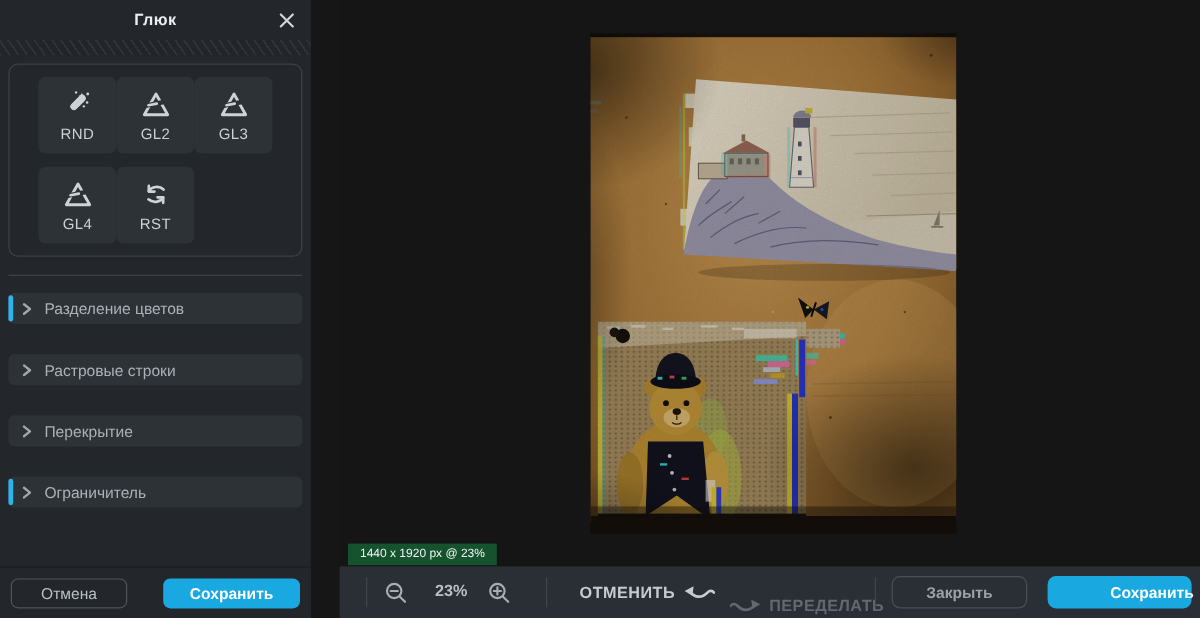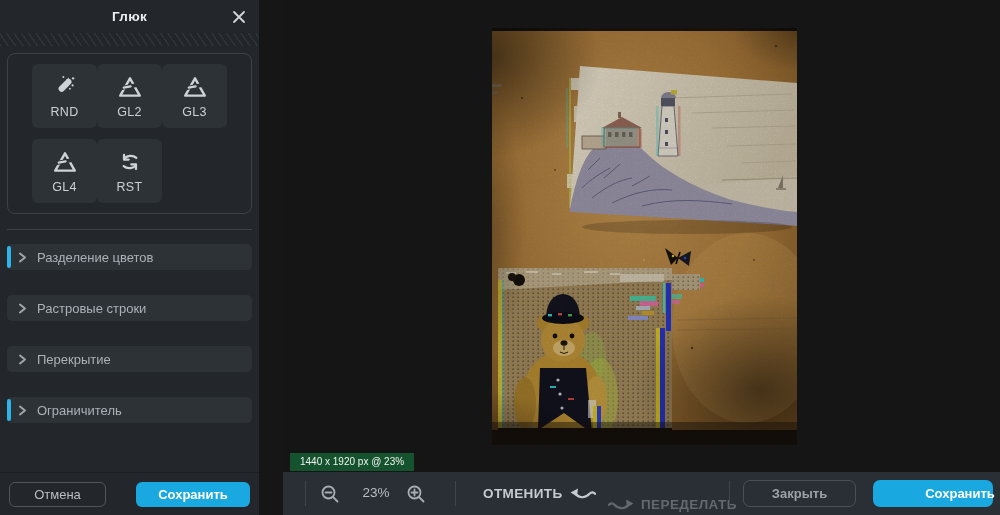--- a/index.html
+++ b/index.html
@@ -65,21 +65,21 @@
   }
 
   
   .bottom-toolbar {
     position:absolute; left:283px; right:0; bottom:0; height:43px; background:#2a2f35;
   }
   .tb-sep { position:absolute; top:9px; width:1px; height:25px; background:#40454c; }
   .icon-btn { position:absolute; top:11px; width:22px; height:22px; cursor:pointer;
               display:flex; align-items:center; justify-content:center; }
   .zoom-value { position:absolute; left:70px; top:13px; width:46px; text-align:center;
-                color:#b9bfc5; font-size:13.5px; font-weight:normal; }
+                color:#b9bfc5; font-size:13.5px; font-weight:bold; }
   .history-btn { position:absolute; top:13px; display:flex; align-items:center; gap:7px; cursor:pointer;
                  font-size:13.5px; font-weight:bold; letter-spacing:.4px; }
   .undo-btn { color:#c6cbd0;align-items:center; }
   .redo-btn { color:#62686e;margin-top:11px; }
   .btn-close { position:absolute; left:460px; top:8px; width:113px; height:27px;
                border:1px solid #4a4f55; border-radius:7px; color:#9aa1a7;
                display:flex; align-items:center; justify-content:center;
                font-size:13px; font-weight:bold; cursor:pointer; }
   .btn-save  { position:absolute; left:590px; top:8px; width:120px; height:27px;
                background:#19a9e0; border-radius:7px; color:#ffffff;

